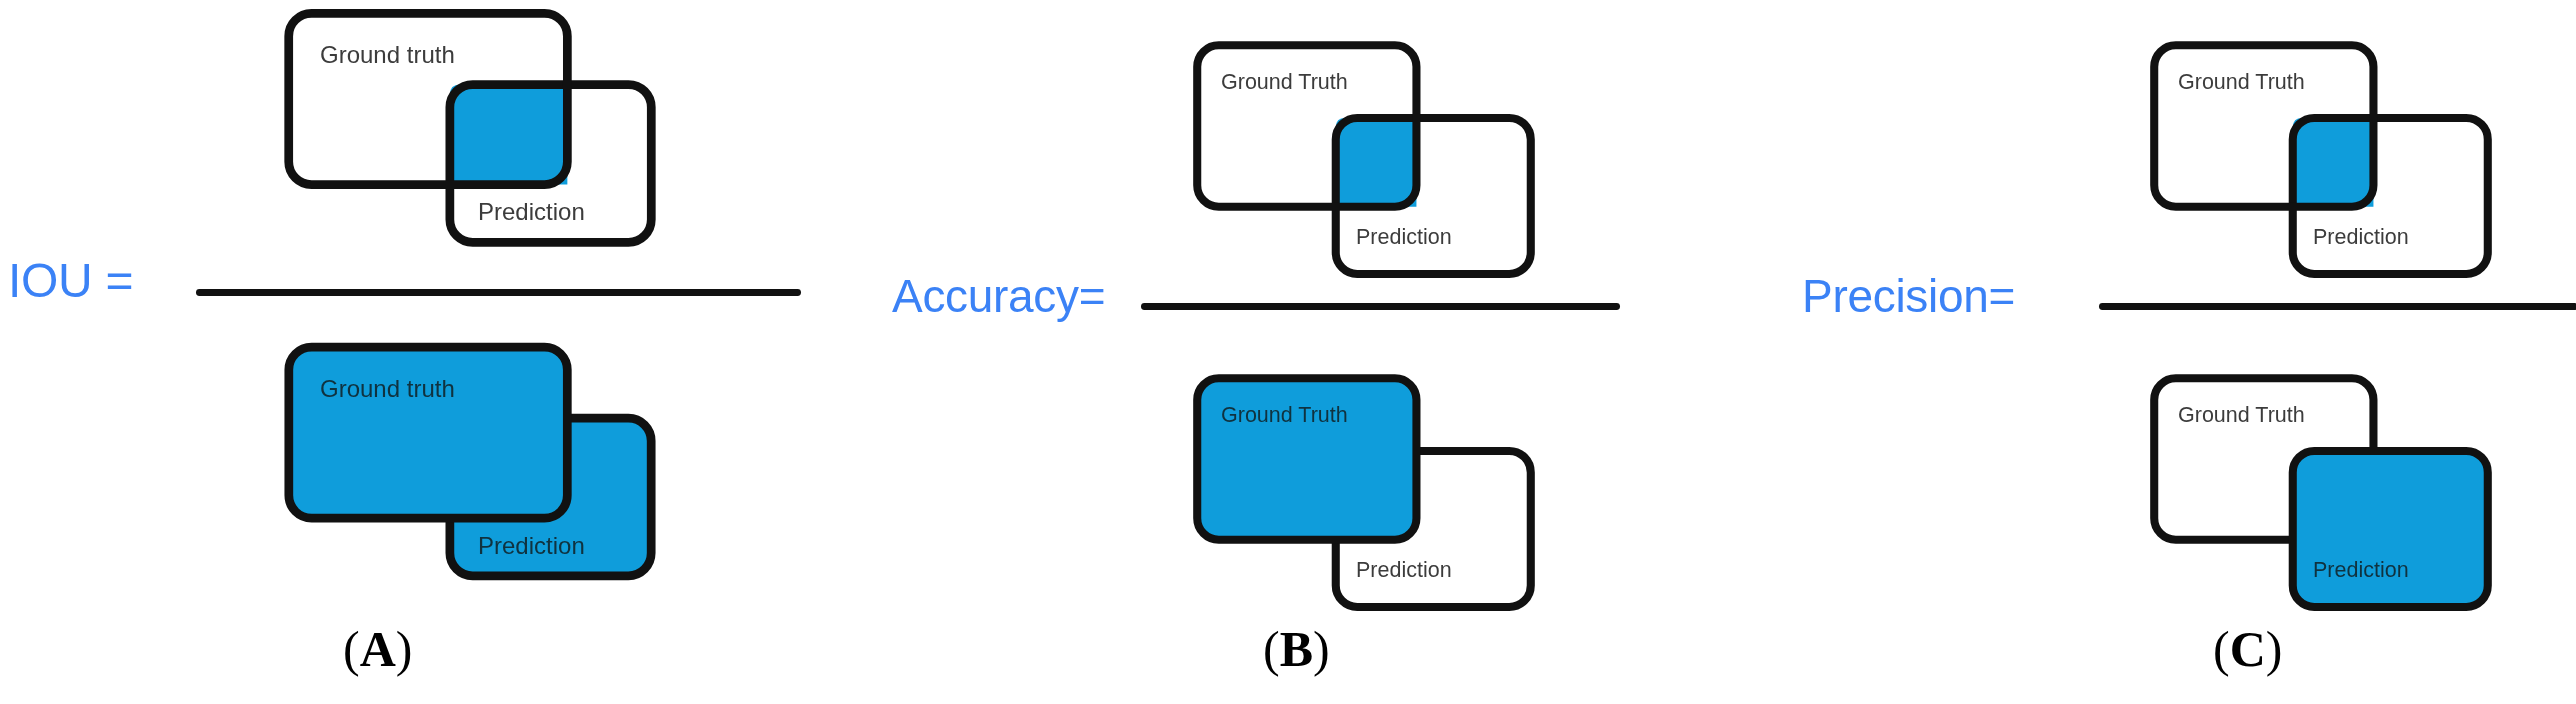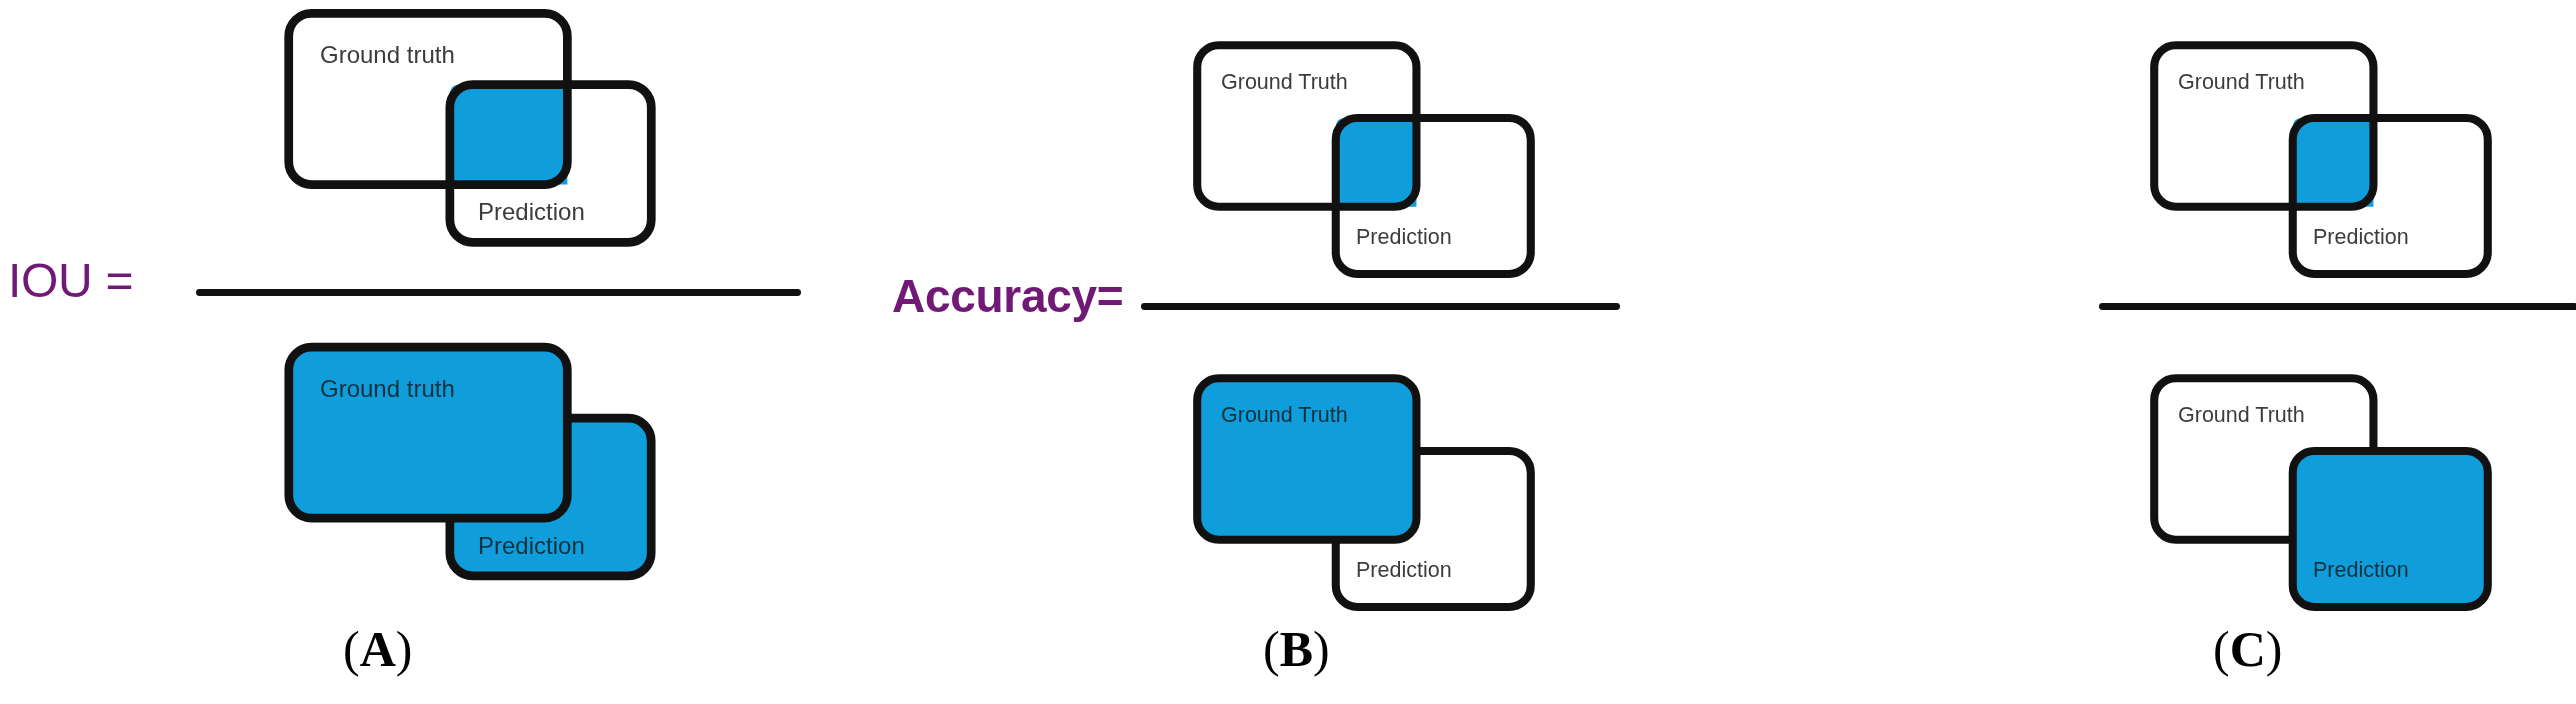--- a/index.html
+++ b/index.html
@@ -28,21 +28,21 @@
     height: 705px;
   }
   .panel-a { left: 0px;    width: 860px; }
   .panel-b { left: 860px; width: 860px; }
   .panel-c { left: 1716px; width: 860px; }
 
   
   .metric-label {
     position: absolute;
     white-space: nowrap;
-    color: #701a75;
+    color: #3b82f6;
     font-weight: 400;
     letter-spacing: -0.3px;
     line-height: 1;
   }
 
   
   .fraction-bar {
     position: absolute;
     background: #111111;
     border-radius: 3.4px;
@@ -112,21 +112,21 @@
       <div class="box-caption caption-on-blue" style="left:196px; top:195px; font-size:24px;">Prediction</div>
     </div>
 
     <div class="panel-letter" style="left:343px; top:624px; font-size:50px;">
       <span class="paren">(</span><span class="glyph">A</span><span class="paren">)</span>
     </div>
   </div>
 
   <div class="panel panel-b">
 
-    <div class="metric-label" style="left:32px; top:273px; font-size:46px;font-weight:bold;">Accuracy=</div>
+    <div class="metric-label" style="left:32px; top:273px; font-size:46px;">Accuracy=</div>
 
     <div class="fraction-bar" style="left:281px; top:303px; width:479px;"></div>
 
     <div class="venn" style="left:329px; top:13.4px;">
       <svg width="350" height="269" viewBox="0 0 520 400">
         <path d="M 218 170 Q 218 156 232 156 L 338 156 L 338 288 L 232 288 Q 218 288 218 274 Z" fill="#0f9ddb" stroke="none"></path>
         <rect x="218" y="156" width="290" height="232" rx="32" ry="32" fill="none" stroke="#111111" stroke-width="12"></rect>
         <rect x="12" y="48" width="326" height="240" rx="32" ry="32" fill="none" stroke="#111111" stroke-width="12"></rect>
       </svg>
       <div class="box-caption" style="left:32px; top:59px; font-size:21.5px;">Ground Truth</div>
@@ -144,20 +144,21 @@
       <div class="box-caption" style="left:167px; top:214px; font-size:21.5px;">Prediction</div>
     </div>
 
     <div class="panel-letter" style="left:403px; top:624px; font-size:50px;">
       <span class="paren">(</span><span class="glyph">B</span><span class="paren">)</span>
     </div>
   </div>
 
   <div class="panel panel-c">
 
+    <div class="metric-label" style="left:86px; top:273px; font-size:46px;">Precision=</div>
 
     <div class="fraction-bar" style="left:383px; top:303px; width:479px;"></div>
 
     <div class="venn" style="left:430px; top:13.4px;">
       <svg width="350" height="269" viewBox="0 0 520 400">
         <path d="M 218 170 Q 218 156 232 156 L 338 156 L 338 288 L 232 288 Q 218 288 218 274 Z" fill="#0f9ddb" stroke="none"></path>
         <rect x="218" y="156" width="290" height="232" rx="32" ry="32" fill="none" stroke="#111111" stroke-width="12"></rect>
         <rect x="12" y="48" width="326" height="240" rx="32" ry="32" fill="none" stroke="#111111" stroke-width="12"></rect>
       </svg>
       <div class="box-caption" style="left:32px; top:59px; font-size:21.5px;">Ground Truth</div>

